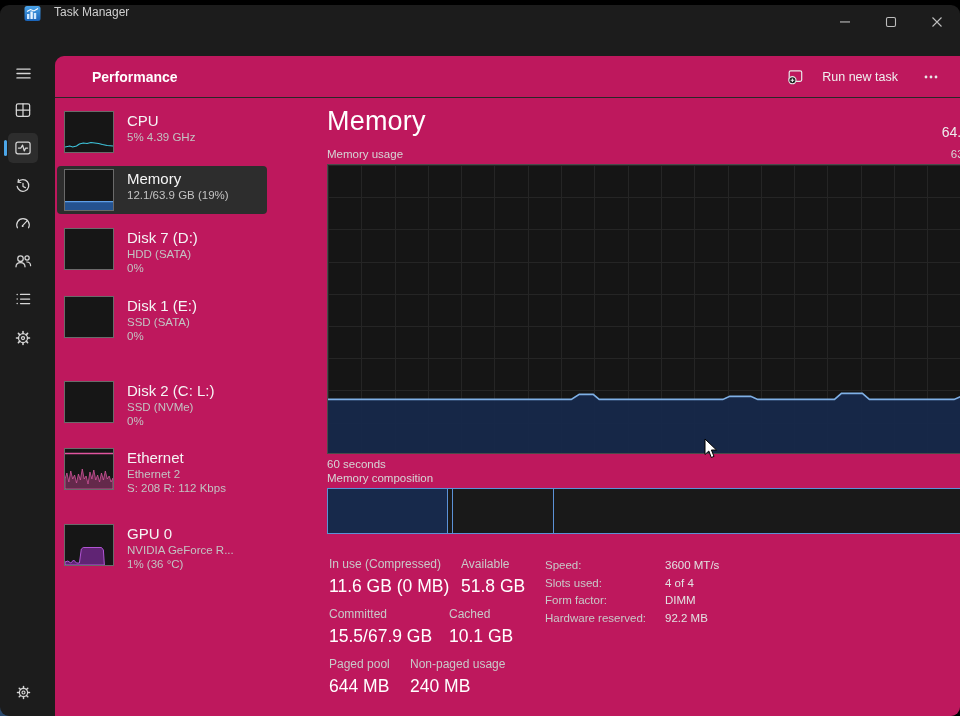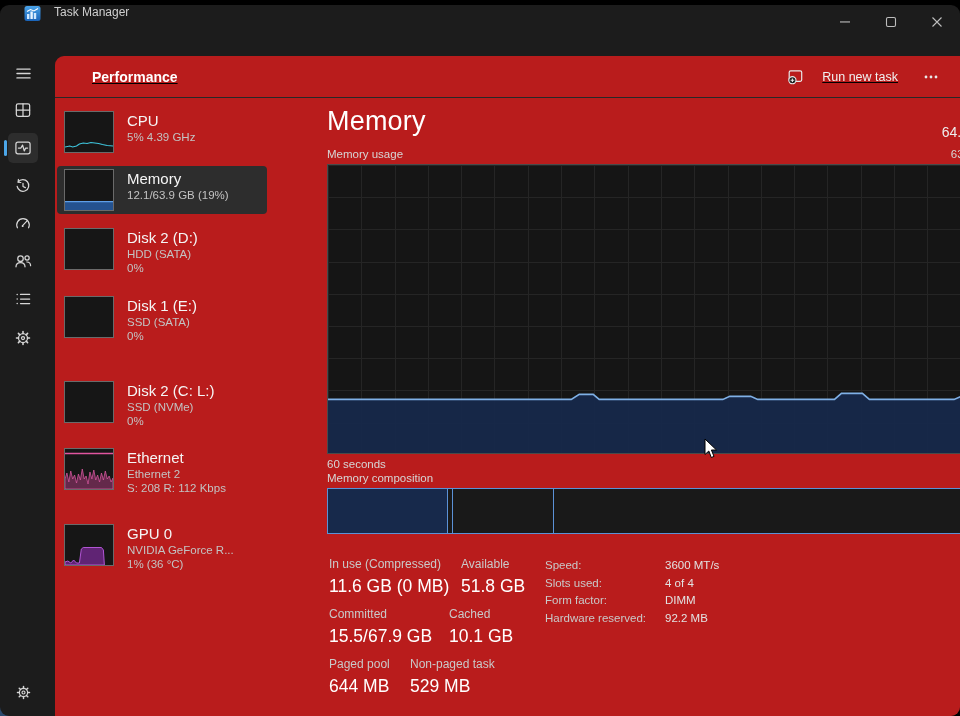--- a/index.html
+++ b/index.html
@@ -22,21 +22,21 @@
   .app-title { font-size:12px; color:#cfcfcf; }
   .win-controls { position:absolute; top:0; right:0; display:flex; }
   .wc-btn { width:46px; height:34px; display:flex; align-items:center; justify-content:center; background:transparent; border:none; cursor:default; }
   
   .navrail { position:absolute; left:0; top:51px; bottom:0; width:55px; }
   .nav-btn { position:absolute; left:8px; width:30px; height:30px; border-radius:5px; display:flex; align-items:center; justify-content:center; background:transparent; border:none; }
   .nav-btn.selected { background:#2d2d2d; }
   .nav-accent { position:absolute; left:4px; width:3px; height:16px; border-radius:2px; }
   .nav-icon { stroke:#d6d6d6; fill:none; stroke-width:1.5; stroke-linecap:round; stroke-linejoin:round; }
   
-  .panel { position:absolute; left:55px; top:51px; right:0; bottom:0; background:#b91c1c; border-top-left-radius:9px;text-decoration:underline; }
+  .panel { position:absolute; left:55px; top:51px; right:0; bottom:0; background:#be185d; border-top-left-radius:9px; }
   .page-header { height:42px; display:flex; align-items:center; padding:0 12px 0 37px; border-bottom:1px solid #282828; }
   .page-title { font-size:14px; font-weight:700; color:#ffffff; }
   .header-actions { margin-left:auto; display:flex; align-items:center; gap:6px; }
   .run-btn { display:flex; align-items:center; gap:18px; font-size:12.5px; color:#f0f0f0; background:transparent; border:none; padding:6px 10px; border-radius:4px; font-family:inherit; }
   .more-btn { width:34px; height:26px; display:flex; align-items:center; justify-content:center; background:transparent; border:none; border-radius:4px; }
   
   .perf-list { position:absolute; left:2px; top:52px; width:210px; }
   .perf-item { display:flex; gap:13px; padding:3px 0 3px 7px; border-radius:4px; min-height:48px; }
   .perf-item.selected { background:#2d2d2d; }
   .thumb { width:50px; height:42px; border:1px solid #6a6a6a; background:#161616; flex:none; position:relative; overflow:hidden; }
@@ -228,21 +228,21 @@
           <div class="perf-title">Memory</div>
           <div class="perf-sub">12.1/63.9 GB (19%)</div>
         </div>
       </div>
 
       <div class="perf-item" style="margin-bottom:15px">
         <div class="thumb">
             <svg viewBox="0 0 50 40"></svg>
           </div>
         <div class="perf-text">
-          <div class="perf-title">Disk 2 (D:)</div>
+          <div class="perf-title">Disk 7 (D:)</div>
           <div class="perf-sub">HDD (SATA)</div>
           <div class="perf-sub">0%</div>
         </div>
       </div>
 
       <div class="perf-item" style="margin-bottom:32px">
         <div class="thumb">
             <svg viewBox="0 0 50 40"></svg>
           </div>
         <div class="perf-text">
@@ -340,22 +340,22 @@
             <div class="stat-label">Cached</div>
             <div class="stat-value">10.1 GB</div>
           </div>
         </div>
         <div class="stat-row">
           <div style="width:81px">
             <div class="stat-label">Paged pool</div>
             <div class="stat-value">644 MB</div>
           </div>
           <div>
-            <div class="stat-label">Non-paged task</div>
-            <div class="stat-value">529 MB</div>
+            <div class="stat-label">Non-paged usage</div>
+            <div class="stat-value">240 MB</div>
           </div>
         </div>
       </div>
 
       <div class="hardware">
         <span class="hw-label">Speed:</span>
         <span class="hw-value">3600 MT/s</span>
         <span class="hw-label">Slots used:</span>
         <span class="hw-value">4 of 4</span>
         <span class="hw-label">Form factor:</span>

